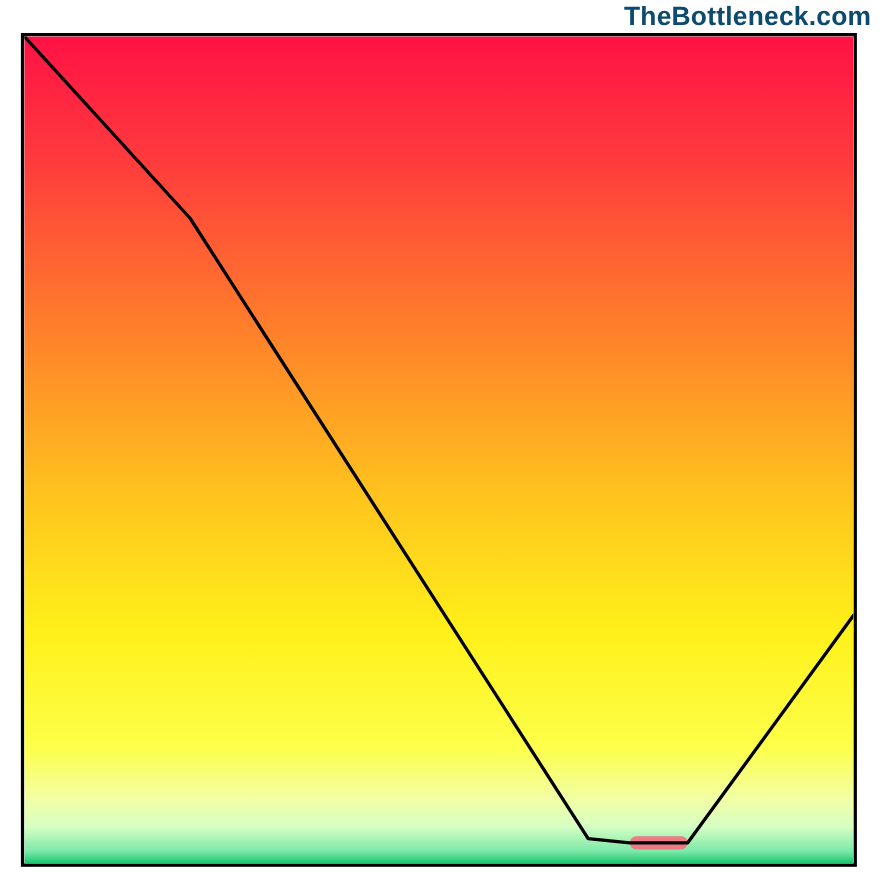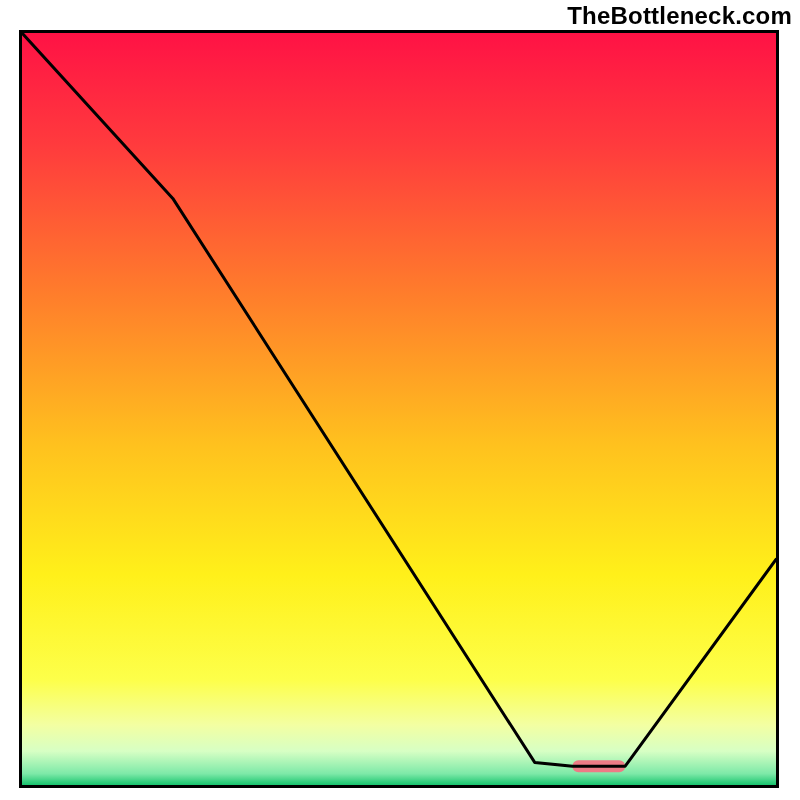--- a/index.html
+++ b/index.html
@@ -15,21 +15,21 @@
     position: relative;
     width: 800px;
     height: 800px;
   }
   .watermark {
     position: absolute;
     top: 2px;
     right: 8px;
     font-size: 24px;
     font-weight: bold;
-    color: #000000;
+    color: #0c4a6e;
     letter-spacing: 0.2px;
     font-family: Arial, Helvetica, sans-serif;
   }
   .plot-box {
     position: absolute;
     left: 19px;
     top: 30px;
     width: 760px;
     height: 758px;
     border: 3px solid #000000;

